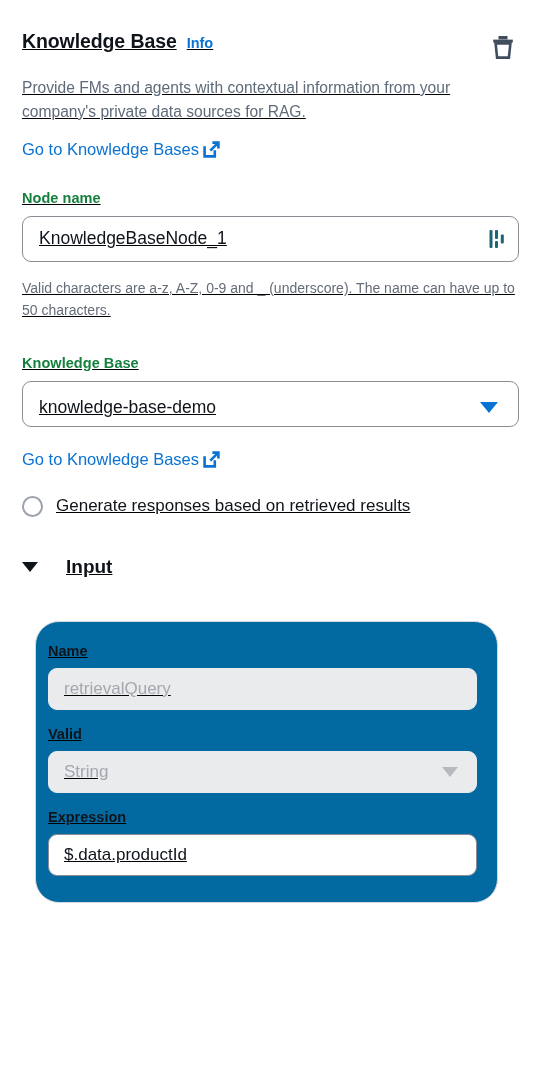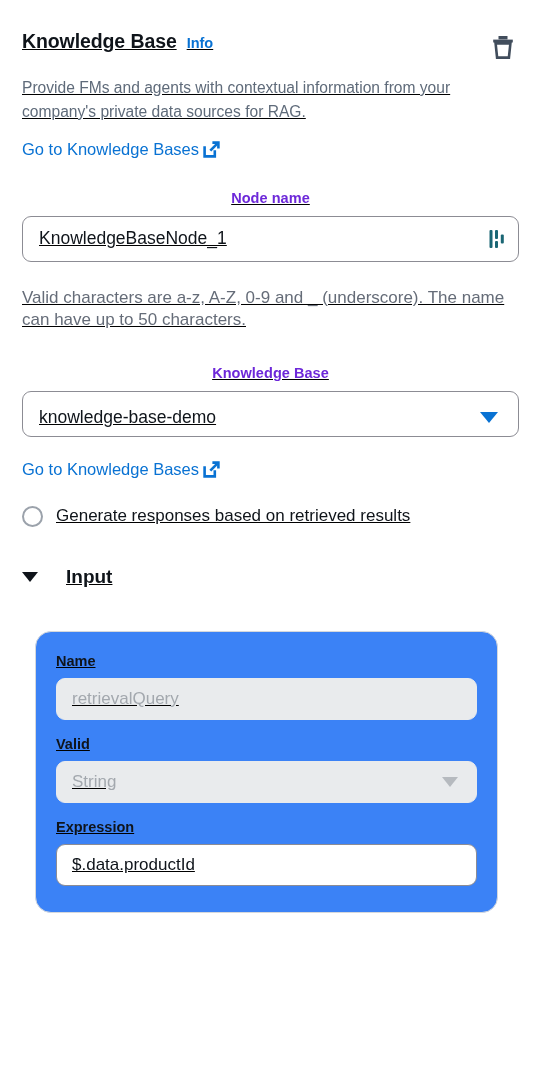--- a/index.html
+++ b/index.html
@@ -76,23 +76,22 @@
     cursor: pointer;
     text-decoration: none;
   }
   .ext-link-top { margin-top: 16px; }
   .ext-link-mid { margin-top: 23px; }
 
   
   .field-label {
     font-size: 14.5px;
     font-weight: bold;
-    color: #6d28d9;
+    color: #15803d;
     letter-spacing: 0.05px;
-    text-align: center;
   }
   .label-nodename { margin-top: 31px; }
   .label-kb { margin-top: 34px; }
 
   .text-input {
     margin-top: 10px;
     width: 100%;
     height: 46px;
     border: 1.6px solid #8c8c94;
     border-radius: 9px;
@@ -102,22 +101,22 @@
     padding: 0 12px 0 16px;
     justify-content: space-between;
   }
   .text-input .value {
     font-size: 17.5px;
     color: #0f141a;
     line-height: 1;
   }
 
   .hint {
-    margin-top: 25px;
-    font-size: 17px;
+    margin-top: 15px;
+    font-size: 14px;
     line-height: 22px;
     color: #656c78;
   }
 
   .select-input {
     margin-top: 10px;
     width: 100%;
     height: 46px;
     border: 1.6px solid #8c8c94;
     border-radius: 9px;
@@ -197,23 +196,23 @@
     font-weight: bold;
     color: #0f141a;
   }
 
   
   .input-card {
     margin-top: 43px;
     margin-left: 13px;
     margin-right: 21px;
     border: 1px solid #d5d8dc;
-    border-radius: 16px;
-    background: #3b82f6;
-    padding: 21px 20px 26px 20px;
+    border-radius: 24px;
+    background: #0369a1;
+    padding: 21px 20px 26px 12px;
   }
   .card-label {
     font-size: 14.5px;
     font-weight: bold;
     color: #0f141a;
   }
   .card-label + .disabled-input,
   .card-label + .enabled-input { margin-top: 9px; }
 
   .disabled-input {

